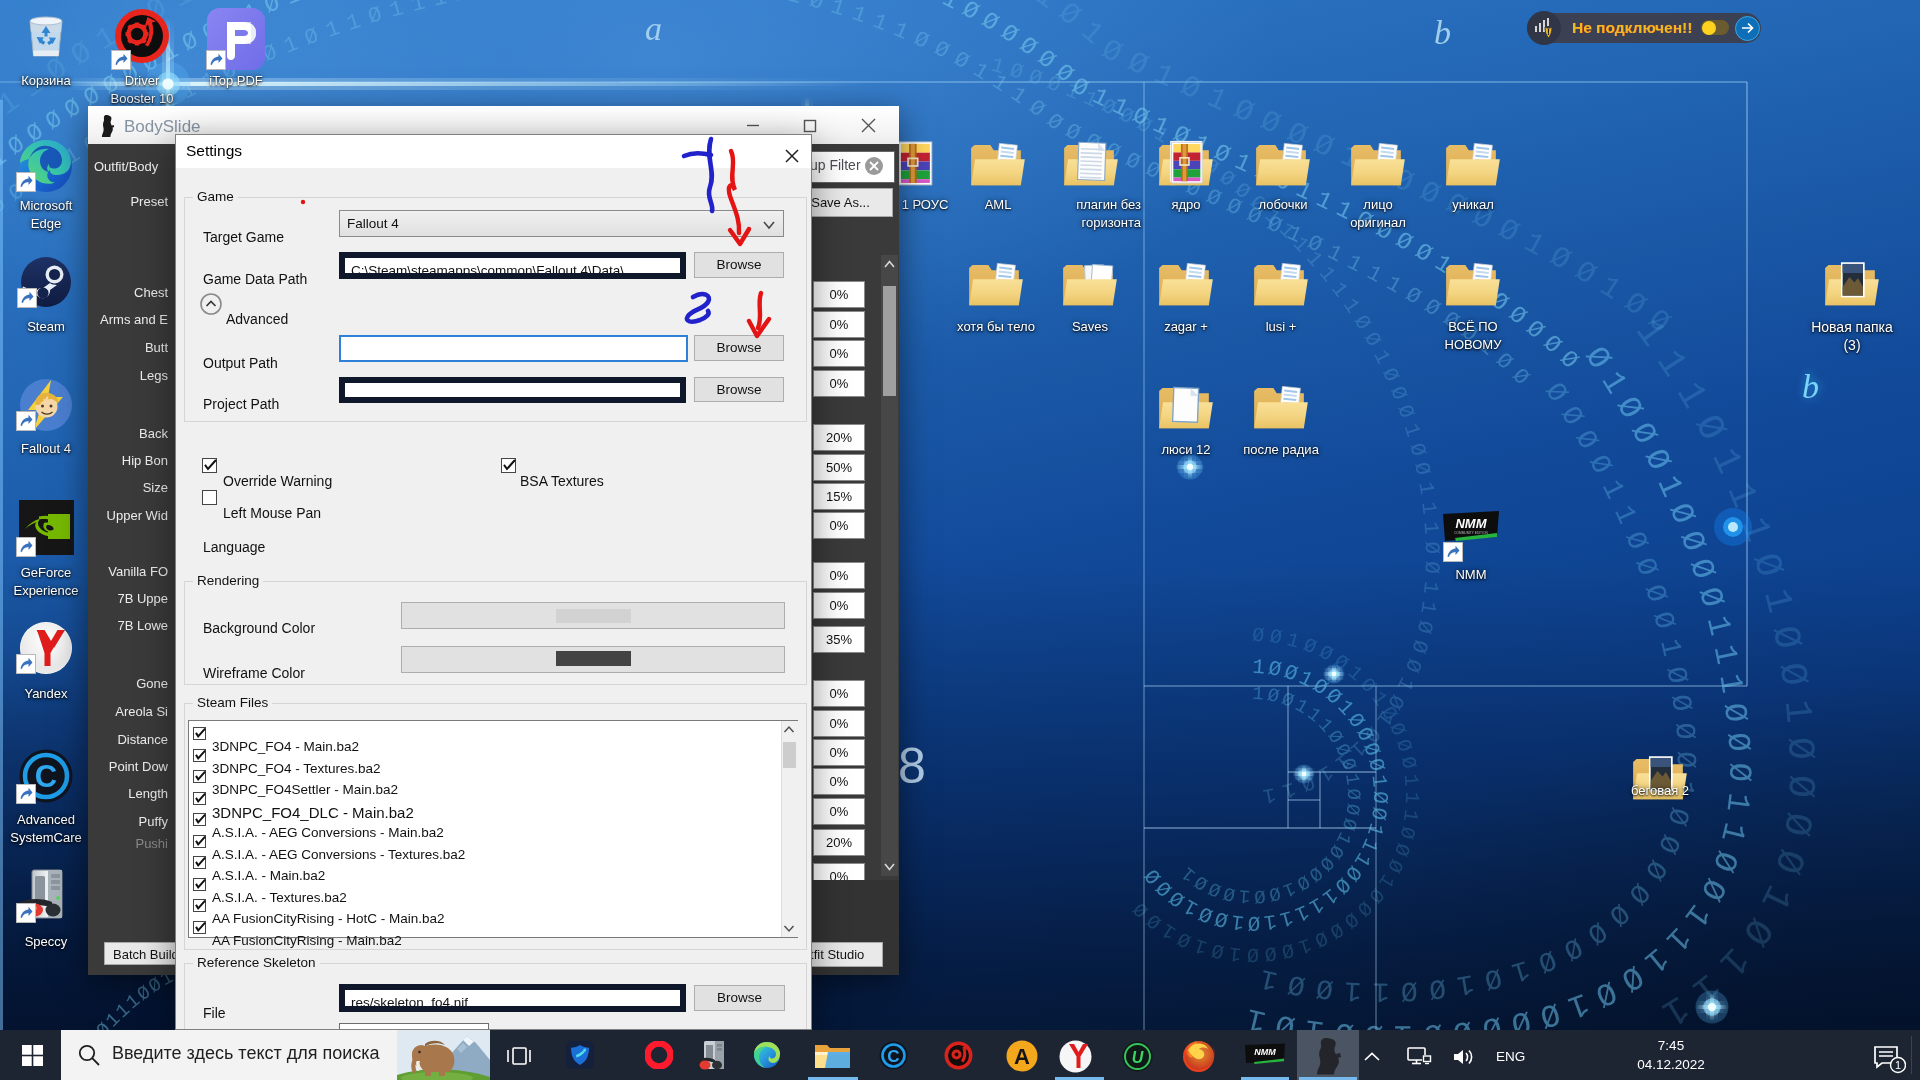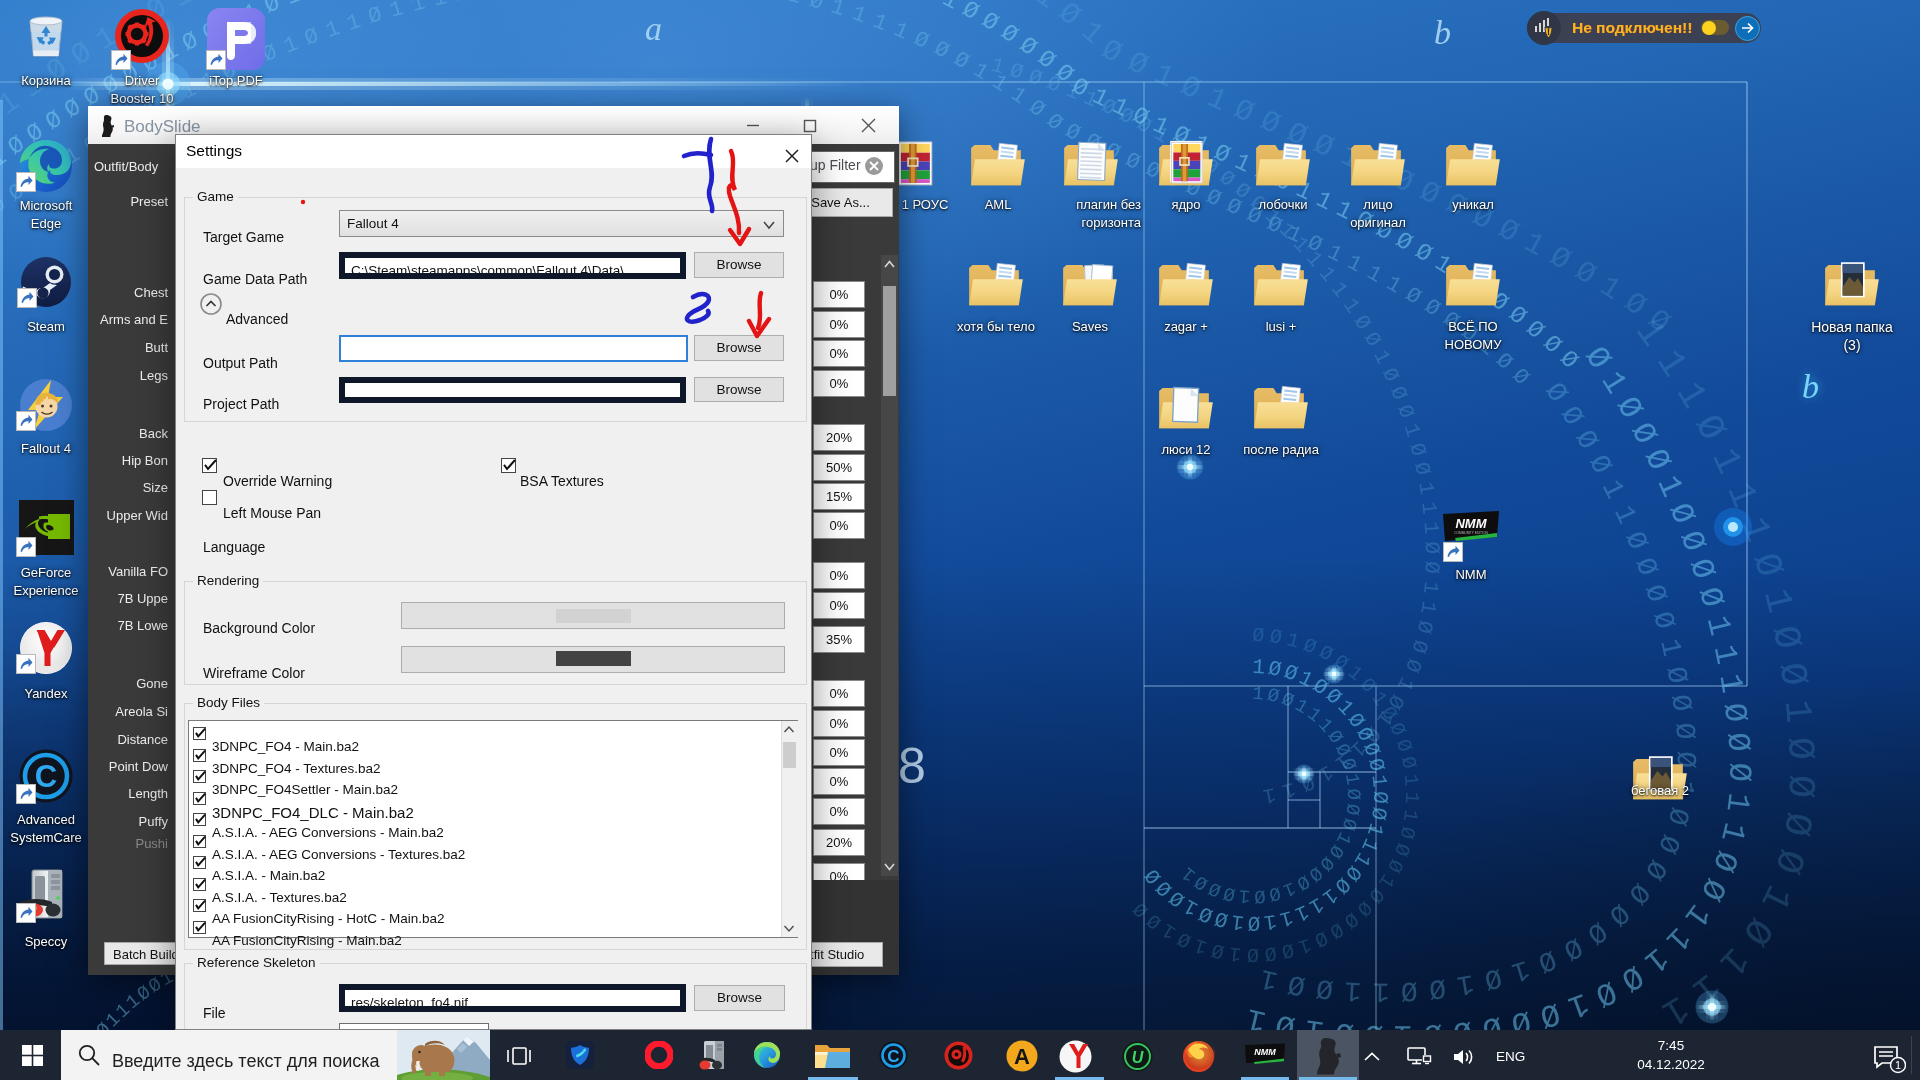--- a/index.html
+++ b/index.html
@@ -23,21 +23,21 @@
   #dlg .dtitle{position:absolute;left:10px;top:7px;font-size:15.5px;color:#000;}
   .grp{position:absolute;border:1px solid #d5d5d5;}
   .grp .glab{position:absolute;left:8px;top:-9px;background:#f0f0f0;padding:0 4px;font-size:13.5px;color:#111;}
   .flab{position:absolute;font-size:14px;color:#111;white-space:nowrap;margin-top:14px;}
   .tbox{position:absolute;background:#fff;border:6px solid #0f172a;font-size:13.5px;color:#111;padding-left:6px;white-space:nowrap;overflow:hidden;box-sizing:border-box;}
   .btn{position:absolute;background:#e1e1e1;border:1px solid #adadad;font-size:13.5px;color:#111;text-align:center;box-sizing:border-box;}
   .combo{position:absolute;background:linear-gradient(#f0f0f0,#e0e0e0);border:1px solid #8a8a8a;font-size:13.5px;color:#111;box-sizing:border-box;}
   .cb{position:absolute;width:15px;height:15px;background:#fff;border:1px solid #454545;box-sizing:border-box;}
   #task{left:0;top:1030px;width:1920px;height:50px;background:#1e2532;}
   #search{position:absolute;left:61px;top:0;width:429px;height:50px;background:#f3f3f3;}
-  #search .ph{position:absolute;left:51px;top:13px;font-size:18px;color:#1f1f1f;margin-top:8px;}
+  #search .ph{position:absolute;left:51px;top:13px;font-size:18px;color:#1f1f1f;}
   .tun{position:absolute;top:47px;height:3px;background:#76b9ed;}
   .trtxt{position:absolute;color:#fff;font-size:13px;}
 </style></head>
 <body>
 <div id="wall" class="abs"></div>
 <svg id="wallsvg" class="abs" style="left:0;top:0" width="1920" height="1080">
 <defs>
 <path id="b1" d="M -40,195 C 400,-140 820,-130 1080,95 C 1260,185 1440,240 1575,375" fill="none"></path>
 <path id="b2" d="M -40,240 C 400,-85 790,-80 1055,130 C 1240,225 1420,275 1535,400" fill="none"></path>
 <path id="b3" d="M -40,150 C 400,-195 850,-185 1110,60 C 1310,155 1530,230 1670,340" fill="none"></path>
@@ -815,21 +815,21 @@
 <div class="grp" style="left:8px;top:446px;width:621px;height:102px">
       <div class="glab">Rendering</div>
     </div>
 <div class="flab" style="left:27px;top:471px">Background Color</div>
 <div class="btn" style="left:225px;top:467px;width:384px;height:27px"></div>
 <div class="abs" style="left:380px;top:474px;width:75px;height:14px;background:#d2d2d2"></div>
 <div class="flab" style="left:27px;top:516px">Wireframe Color</div>
 <div class="btn" style="left:225px;top:511px;width:384px;height:27px"></div>
 <div class="abs" style="left:380px;top:516px;width:75px;height:15px;background:#434343"></div>
 <div class="grp" style="left:8px;top:568px;width:621px;height:245px">
-      <div class="glab">Body Files</div>
+      <div class="glab">Steam Files</div>
     </div>
 <div class="abs" style="left:12px;top:585px;width:610px;height:218px;background:#fff;border:1px solid #7a7a7a;box-sizing:border-box"></div>
 <div class="cb" style="left:17px;top:592px;width:13px;height:13px">
       <svg style="position:absolute;left:-1px;top:-2px" width="15" height="15">
         <path d="M 3,6.890000000000001 L 5.2,10.4 L 12.09,2.6" stroke="#111" stroke-width="2" fill="none"></path>
       </svg>
     </div>
 <div class="flab" style="left:36px;top:590px;font-size:13.5px">3DNPC_FO4 - Main.ba2</div>
 <div class="cb" style="left:17px;top:613.5px;width:13px;height:13px">
       <svg style="position:absolute;left:-1px;top:-2px" width="15" height="15">

